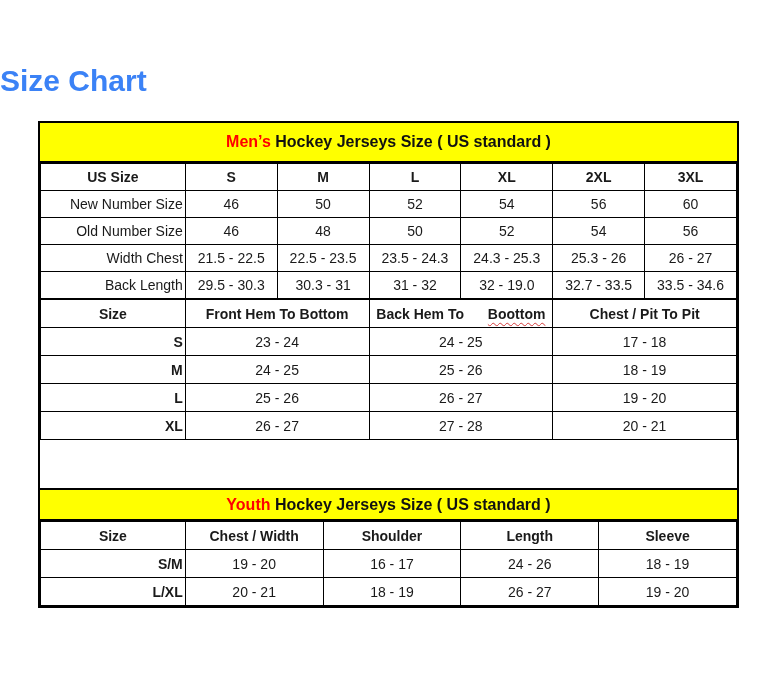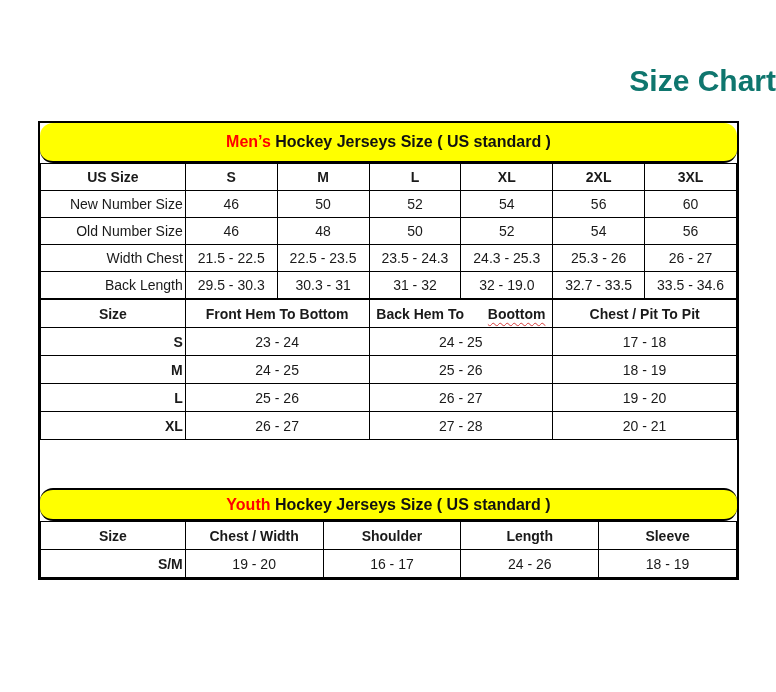--- a/index.html
+++ b/index.html
@@ -6,42 +6,41 @@
   body {
     width: 776px; height: 692px;
     background: #ffffff;
     font-family: "Liberation Sans", sans-serif;
     color: #1a1a1a;
     overflow: hidden;
   }
   .title {
     margin: 0;
     padding: 64px 0 0 0;
-    text-align: right;
+    text-align: left;
     font-size: 30px;
     font-weight: bold;
-    color: #0f766e;
+    color: #3b82f6;
   }
   .chart-frame {
     width: 697px;
     margin: 23px 0 0 38px;
     border: 2px solid #000;
     background: #fff;
   }
   .band {
     background: #ffff00;
     border-top: 2px solid #000;
     border-bottom: 2px solid #000;
     text-align: center;
     font-weight: bold;
     font-size: 16px;
     color: #111;
     white-space: nowrap;
     overflow: hidden;
-    border-radius: 13px;
   }
   .chart-frame section:first-child .band { border-top: none; }
   .band-tall { height: 38px; line-height: 38px; }
   .band-short { height: 29px; line-height: 29px; margin-top: 48px; }
   .band .red { color: #ff0000; }
   .size-table {
     width: 100%;
     border-collapse: collapse;
     table-layout: fixed;
   }
@@ -209,18 +208,25 @@
             </tr>
           </thead>
           <tbody>
             <tr>
               <th>S/M</th>
               <td>19 - 20</td>
               <td>16 - 17</td>
               <td>24 - 26</td>
               <td>18 - 19</td>
             </tr>
+            <tr>
+              <th>L/XL</th>
+              <td>20 - 21</td>
+              <td>18 - 19</td>
+              <td>26 - 27</td>
+              <td>19 - 20</td>
+            </tr>
           </tbody>
         </table>
     </section>
 
   </div>
 </div>
 
 </body></html>

